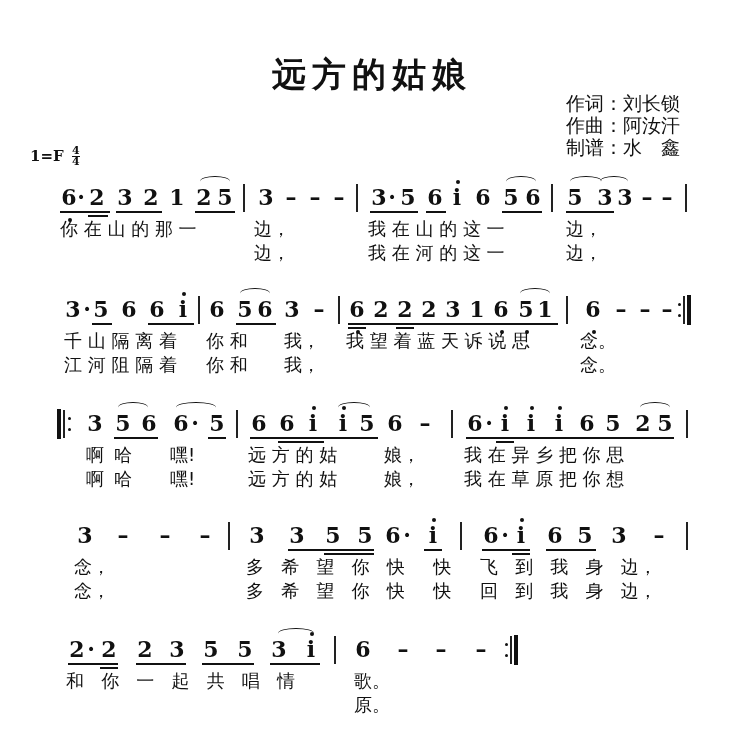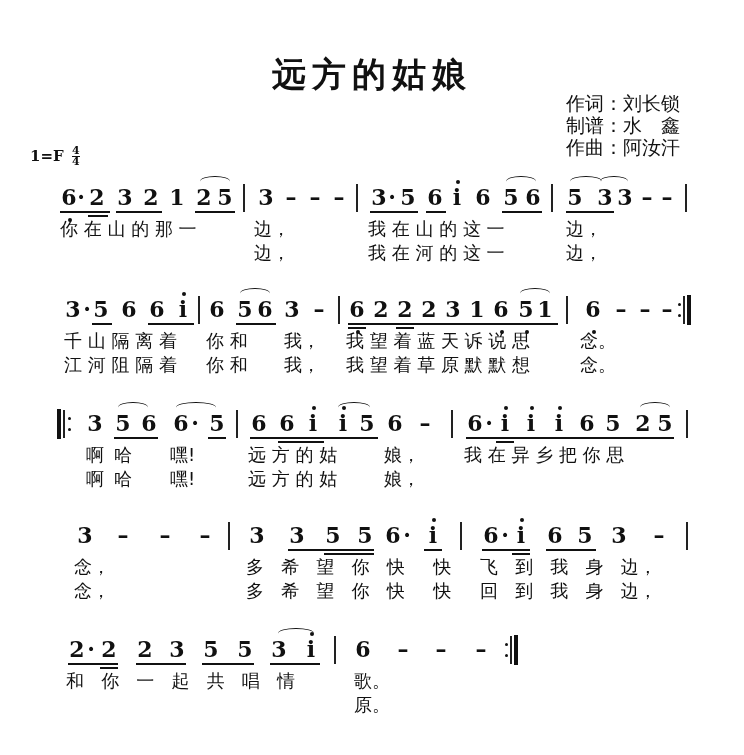--- a/index.html
+++ b/index.html
@@ -23,22 +23,22 @@
   .rdots::before{top:0;} .rdots::after{bottom:0;}
   .slur{position:absolute;height:10px;border-top:1.5px solid #111;border-radius:50% 50% 0 0;}
   .lyr{position:absolute;font-size:18px;line-height:22px;white-space:pre;color:#111;}
 </style>
 </head>
 <body>
 
 <div class="title">远方的姑娘</div>
 <div class="credits">
   <div>作词：刘长锁</div>
+  <div>作曲：阿汝汗</div>
   <div>制谱：水　鑫</div>
-  <div>作曲：阿汝汗</div>
 </div>
 <div class="key">
   <span>1=F</span>
   <span class="frac">
     <span class="top">4</span>
     <span>4</span>
   </span>
 </div>
 
 <div class="system" style="top:184px;height:90px;">
@@ -134,21 +134,20 @@
   <div class="thick" style="left:687px;top:-1px"></div>
 
   <div class="lyr" style="left:64px;top:34px">千 山 隔 离 着</div>
   <div class="lyr" style="left:206px;top:34px">你 和</div>
   <div class="lyr" style="left:284px;top:34px">我，</div>
   <div class="lyr" style="left:346px;top:34px">我 望 着 蓝 天 诉 说 思</div>
   <div class="lyr" style="left:580px;top:34px">念。</div>
   <div class="lyr" style="left:64px;top:58px">江 河 阻 隔 着</div>
   <div class="lyr" style="left:206px;top:58px">你 和</div>
   <div class="lyr" style="left:284px;top:58px">我，</div>
-  <div class="lyr" style="left:346px;top:58px">我 望 着 草 原 默 默 想</div>
   <div class="lyr" style="left:580px;top:58px">念。</div>
 </div>
 
 <div class="system" style="top:410px;height:90px;">
   <div class="thick" style="left:57px;top:-1px"></div>
   <div class="bar" style="left:63px;top:0"></div>
   <div class="rdots" style="left:68px;top:7px"></div>
   <div class="n" style="left:86px;top:0">3</div>
   <div class="n" style="left:114px;top:0">5</div>
   <div class="n" style="left:140px;top:0">6</div>
@@ -189,20 +188,21 @@
   <div class="lyr" style="left:114px;top:34px">哈</div>
   <div class="lyr" style="left:170px;top:34px">嘿!</div>
   <div class="lyr" style="left:248px;top:34px">远 方 的 姑</div>
   <div class="lyr" style="left:384px;top:34px">娘，</div>
   <div class="lyr" style="left:464px;top:34px">我 在 异 乡 把 你 思</div>
   <div class="lyr" style="left:86px;top:58px">啊</div>
   <div class="lyr" style="left:114px;top:58px">哈</div>
   <div class="lyr" style="left:170px;top:58px">嘿!</div>
   <div class="lyr" style="left:248px;top:58px">远 方 的 姑</div>
   <div class="lyr" style="left:384px;top:58px">娘，</div>
+  <div class="lyr" style="left:464px;top:58px">我 在 草 原 把 你 想</div>
 </div>
 
 <div class="system" style="top:522px;height:90px;">
   <div class="n" style="left:76px;top:0">3</div>
   <div class="n" style="left:114px;top:0">–</div>
   <div class="n" style="left:156px;top:0">–</div>
   <div class="n" style="left:196px;top:0">–</div>
   <div class="bar" style="left:228px;top:0"></div>
   <div class="n" style="left:248px;top:0">3</div>
   <div class="n" style="left:288px;top:0">3</div>

